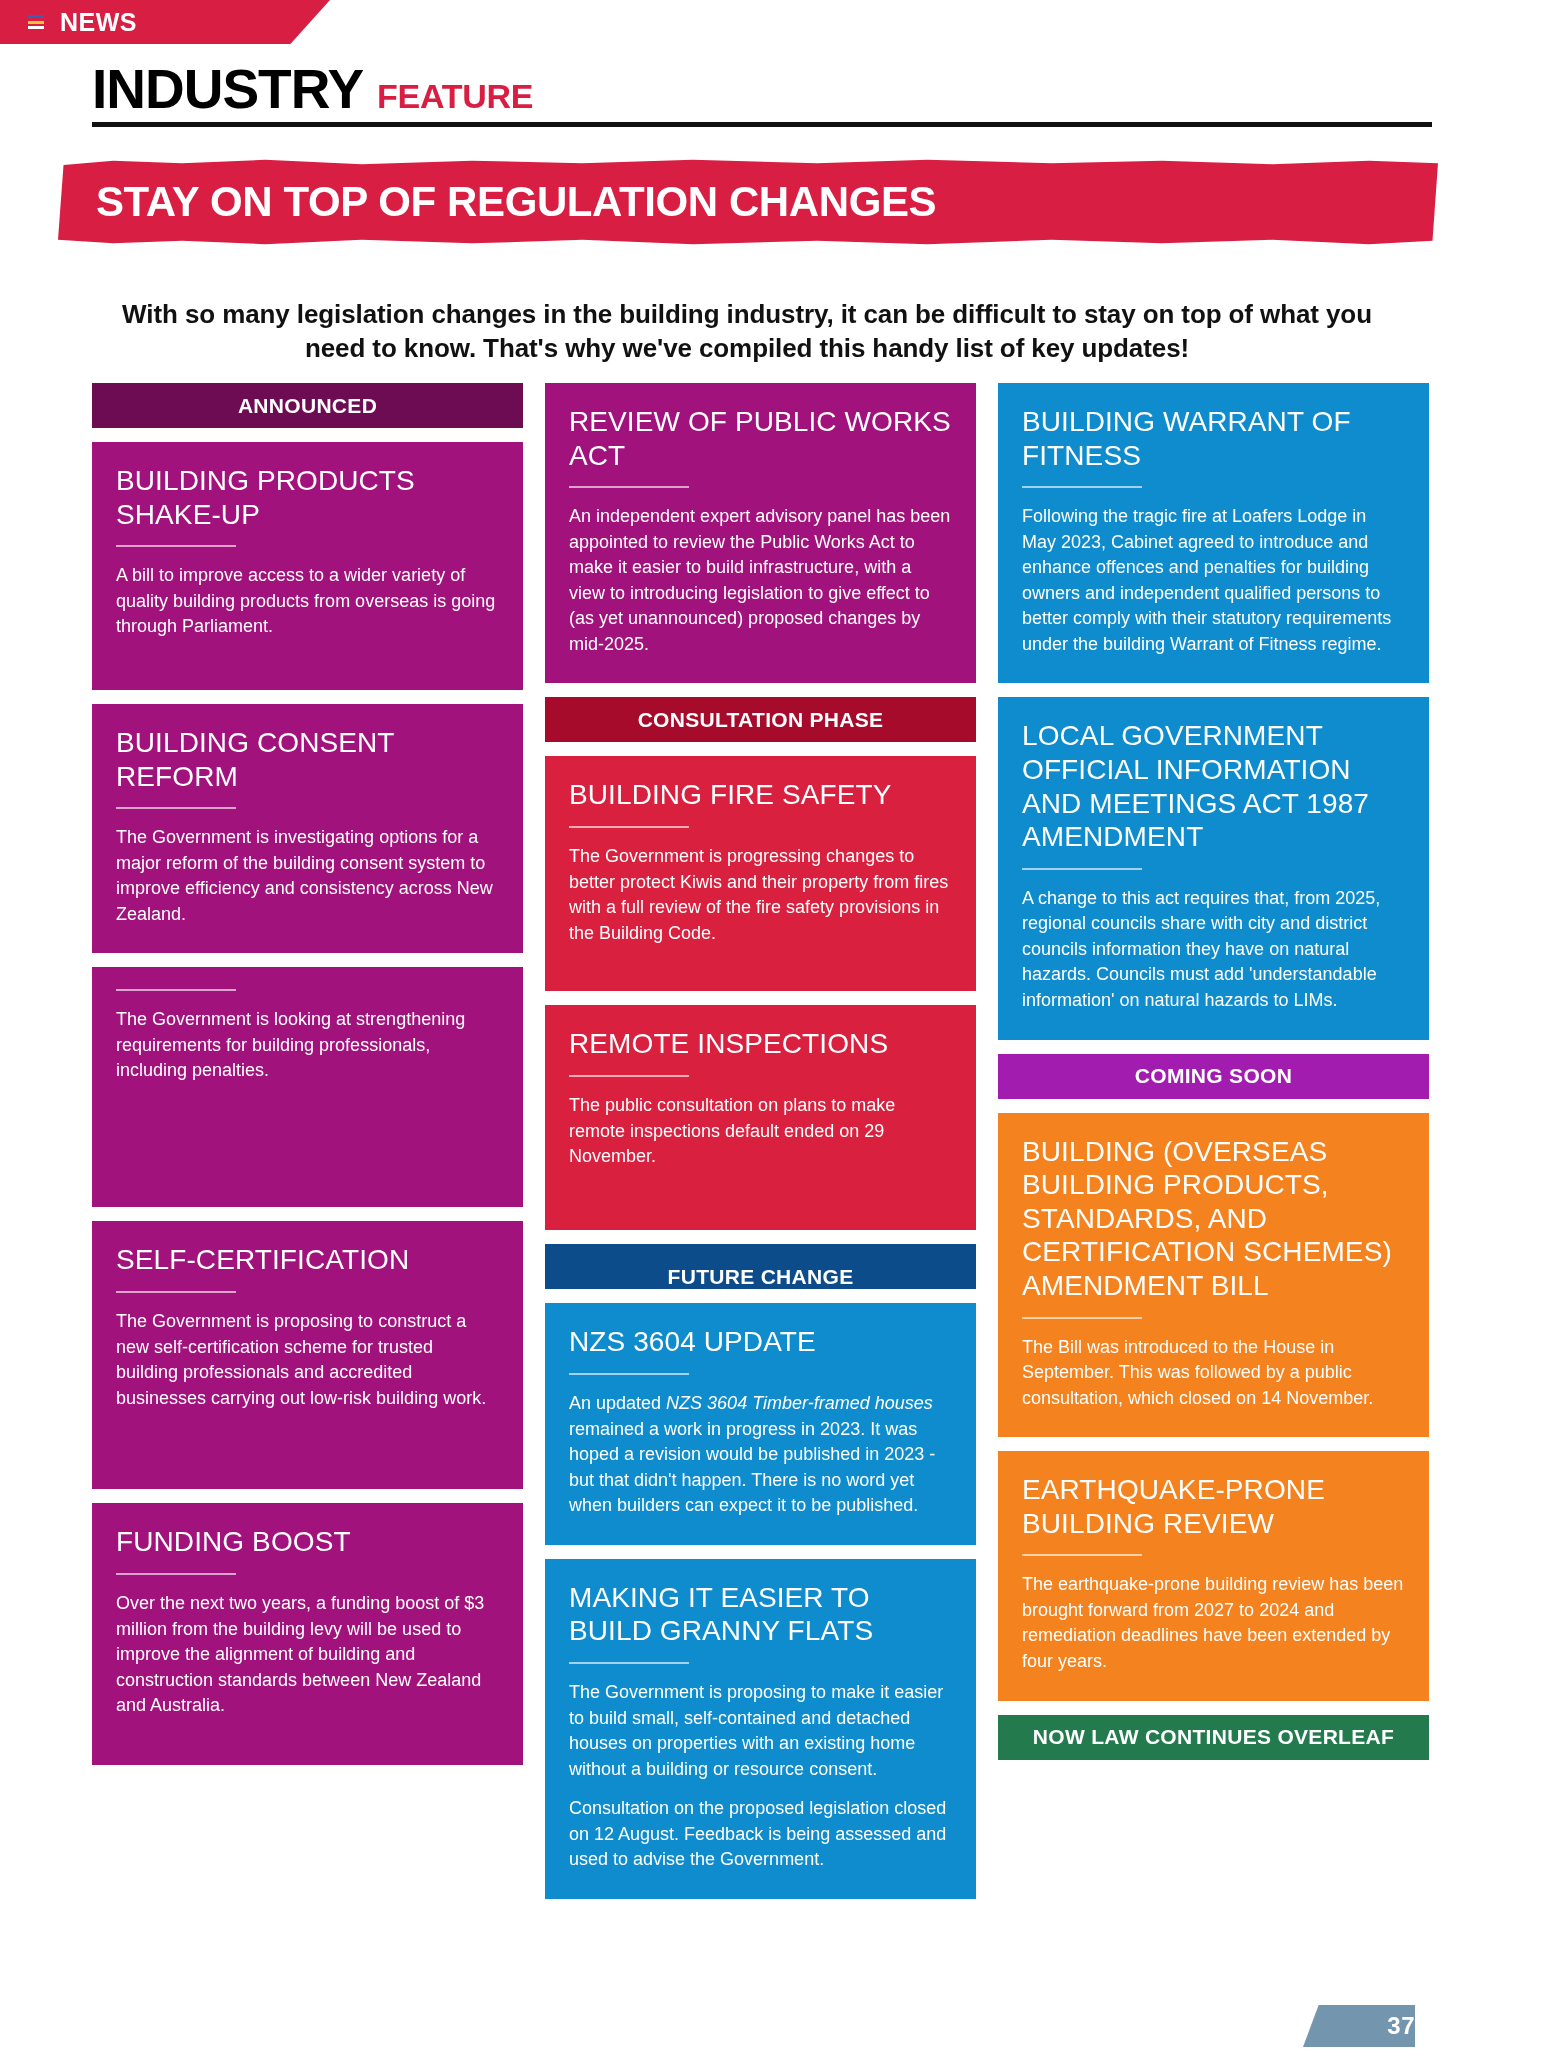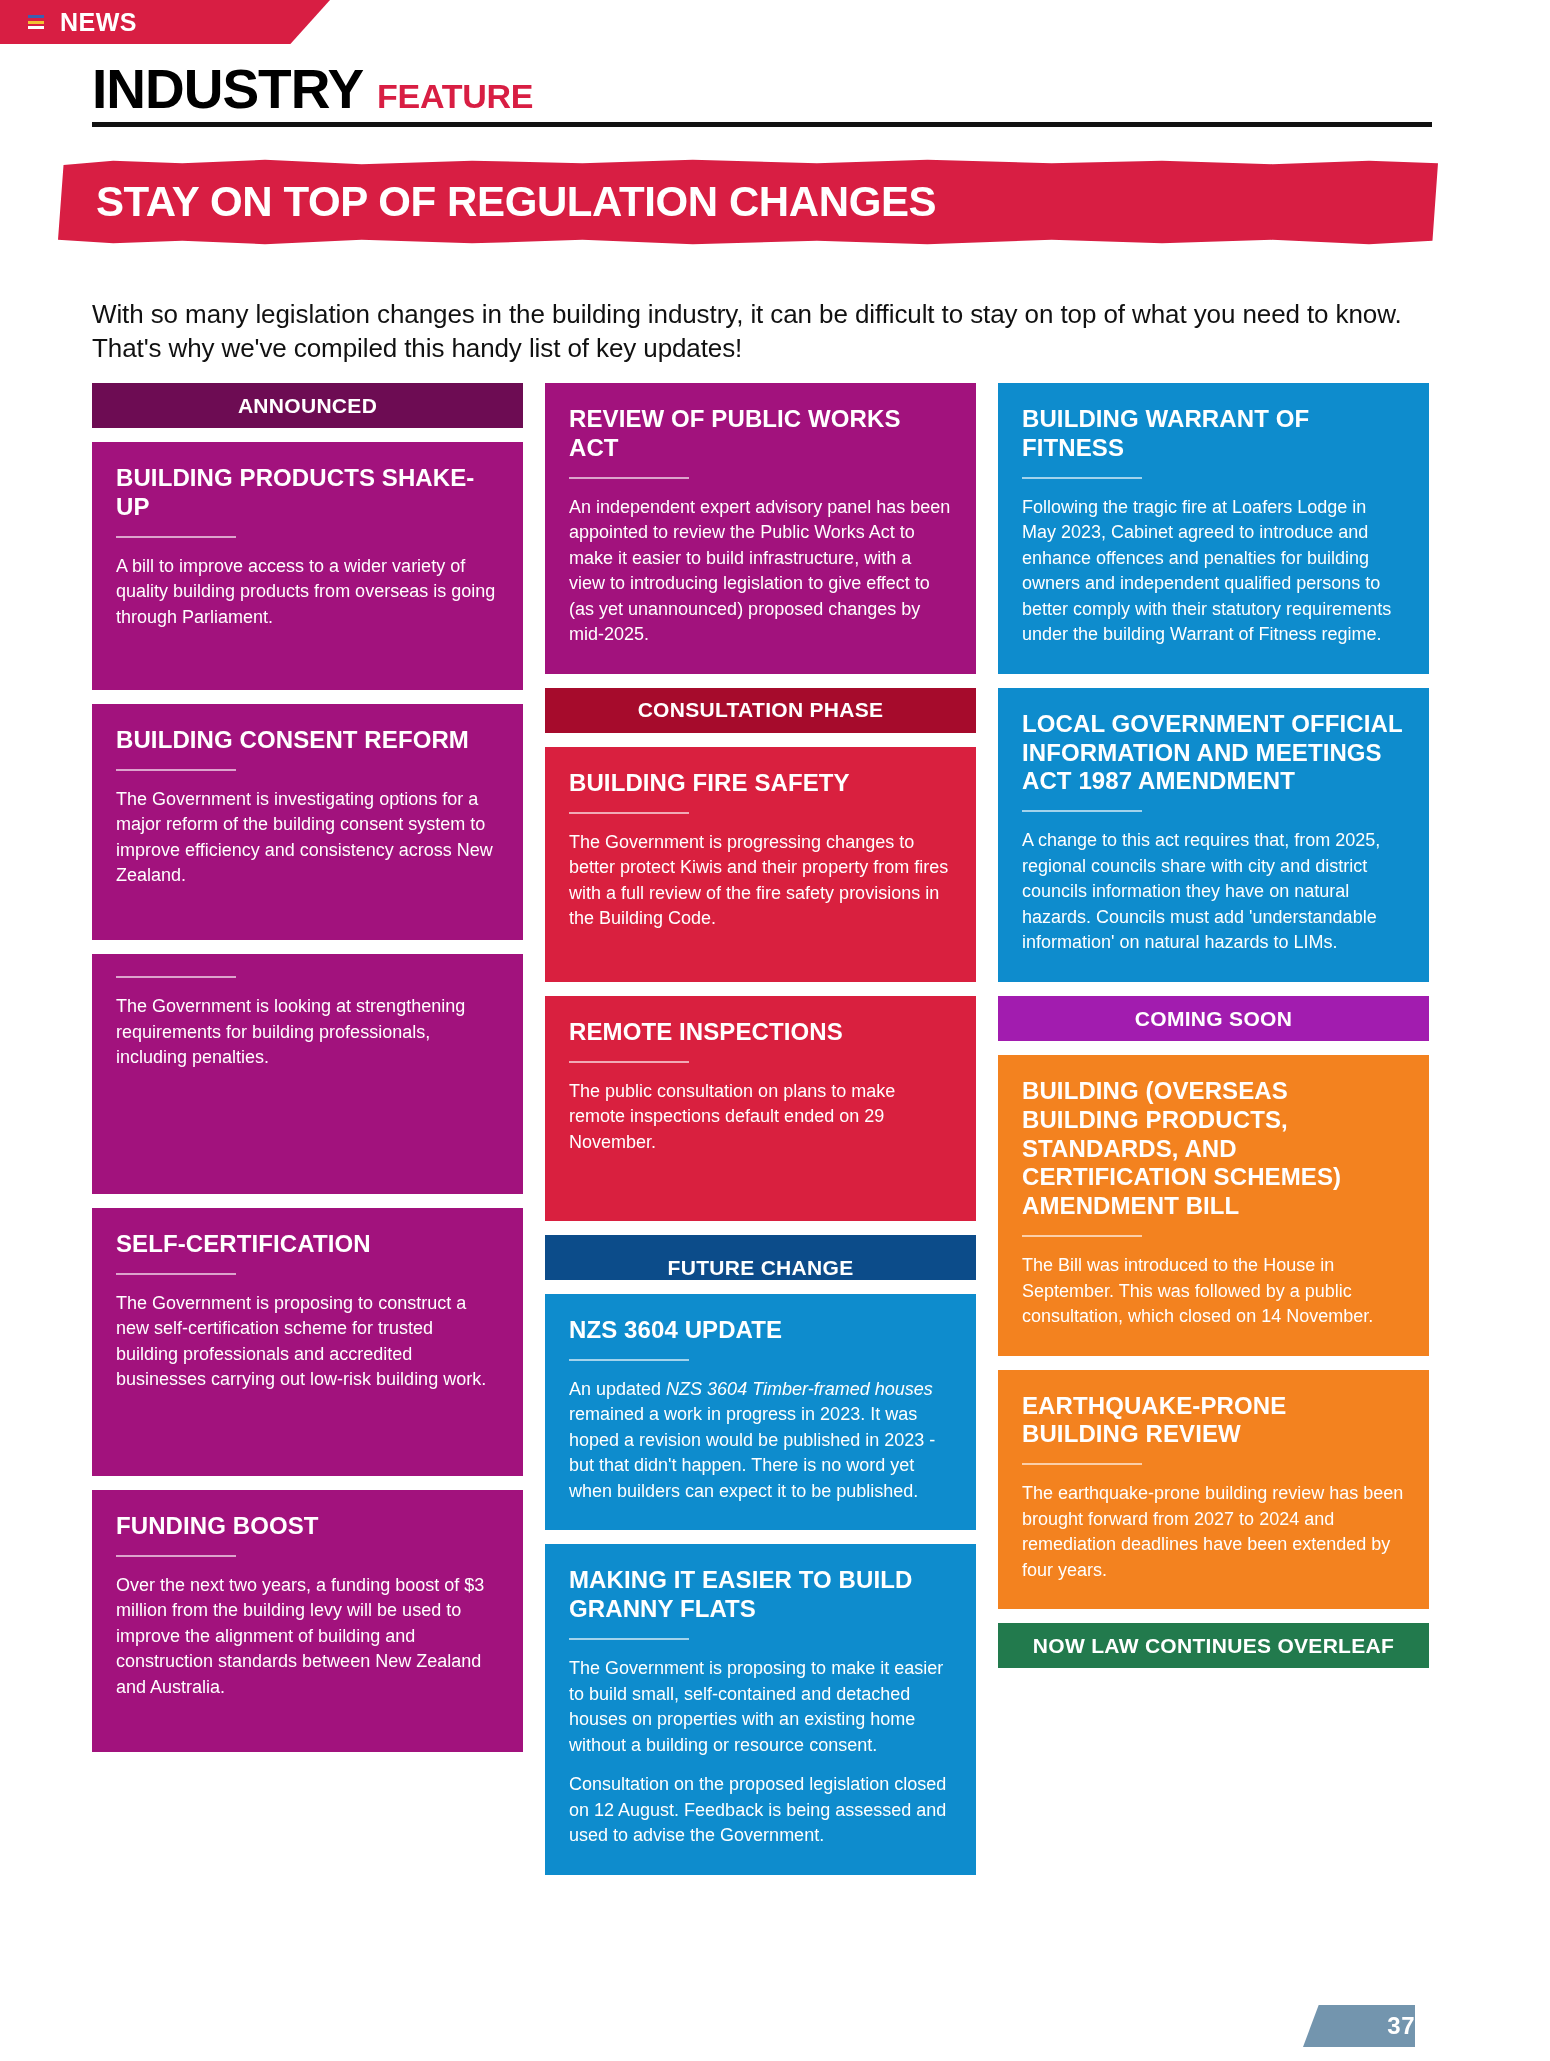--- a/index.html
+++ b/index.html
@@ -99,24 +99,25 @@
     font-weight: 800;
     letter-spacing: -0.4px;
   }
 
   
   .intro {
     position: absolute;
     top: 297px; left: 92px;
     width: 1310px;
     font-size: 26px;
-    font-weight: 400;
+    font-weight: 700;
     line-height: 1.32;
     color: #111111;
     letter-spacing: -0.1px;
+    text-align: center;
   }
 
   
   .columns {
     position: absolute;
     top: 383px; left: 92px;
     width: 1338px;
     display: flex;
     gap: 22px;
   }
@@ -143,22 +144,22 @@
   .card {
     padding: 22px 24px 26px 24px;
     color: #ffffff;
   }
   .card.magenta { background: #a2127d; }
   .card.red     { background: #d9203f; }
   .card.blue    { background: #0e8ccd; }
   .card.orangec { background: #f3821f; }
 
   .card-title {
-    font-size: 24px;
-    font-weight: 700;
+    font-size: 28px;
+    font-weight: 400;
     line-height: 1.2;
     letter-spacing: 0.1px;
     margin-bottom: 14px;
   }
   .card-rule {
     width: 120px; height: 2px;
     background: rgba(255,255,255,0.62);
     margin-bottom: 16px;
   }
   .card-body p {

